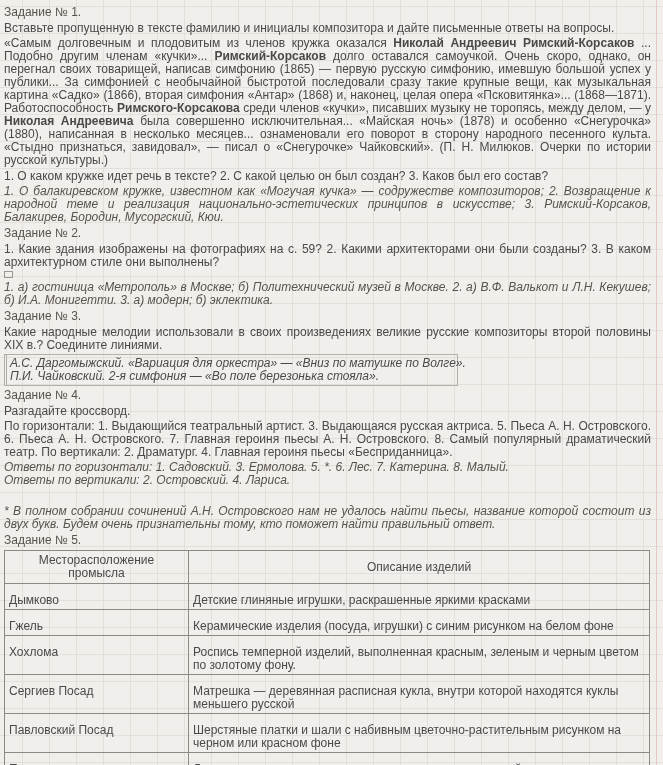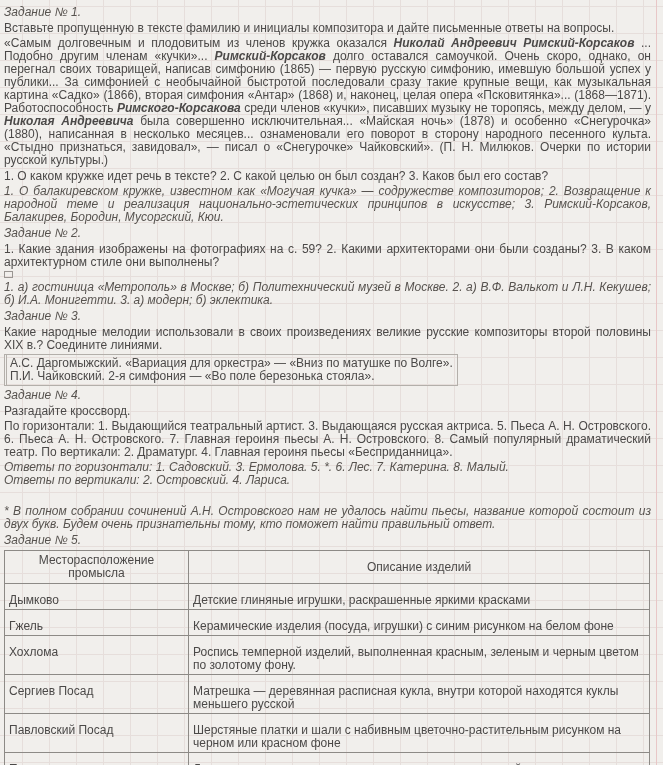--- a/index.html
+++ b/index.html
@@ -35,43 +35,43 @@
     left: 656px;
     width: 1px;
     background: var(--margin_line);
   }
   .content {
     position: relative;
     padding: 3px 12px 0 4px;
   }
   p { margin: 0 0 2px 0; }
   .task-title {
-    font-style: italic;
     color: var(--text_soft);
     margin: 3px 0 3px 0;
   }
   .jt { text-align: justify; }
   .quote { margin-bottom: 3px; }
-  .b { font-weight: bold; font-style: italic; }
+  .b { font-weight: bold; }
   .answer {
     font-style: italic;
     color: var(--text_soft);
     margin-bottom: 3px;
   }
   .img-placeholder {
     width: 9px; height: 7px;
     border: 1px solid #9a9692;
     margin: 1px 0 3px 0;
   }
   .match-box {
     border: 1px solid var(--box_border);
     box-shadow: inset 1px 0 0 var(--background), inset 2px 0 0 var(--box_border);
     width: 454px;
     padding: 2px 3px 2px 5px;
     margin: 1px 0 3px 0;
+    font-style: italic;
   }
   .match-box div { white-space: nowrap; }
   .answers-block { margin-bottom: 18px; }
   .answers-block p { margin: 0; }
   table.crafts {
     border-collapse: collapse;
     width: 646px;
     margin-top: 3px;
     table-layout: fixed;
   }

